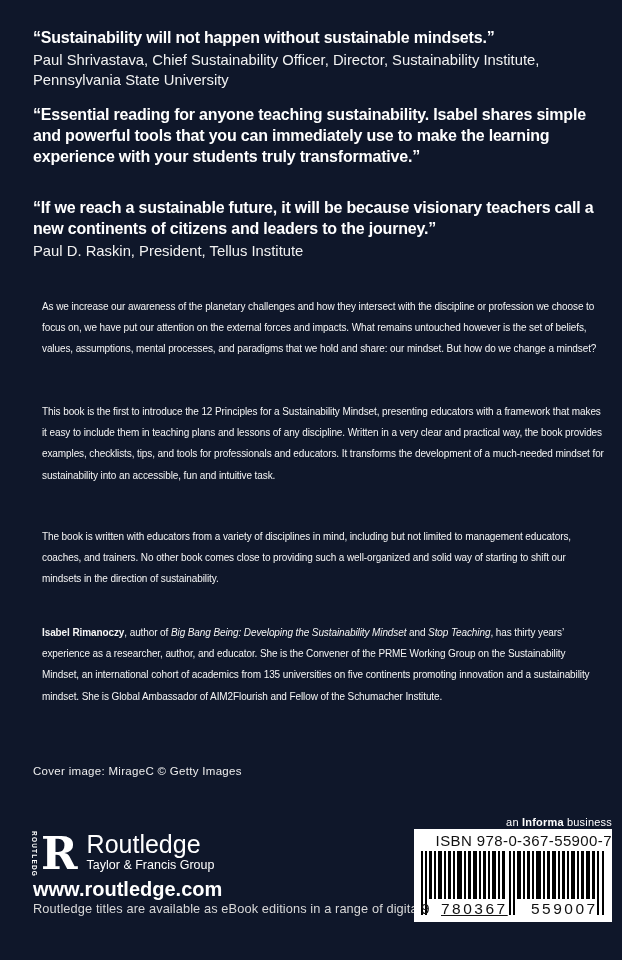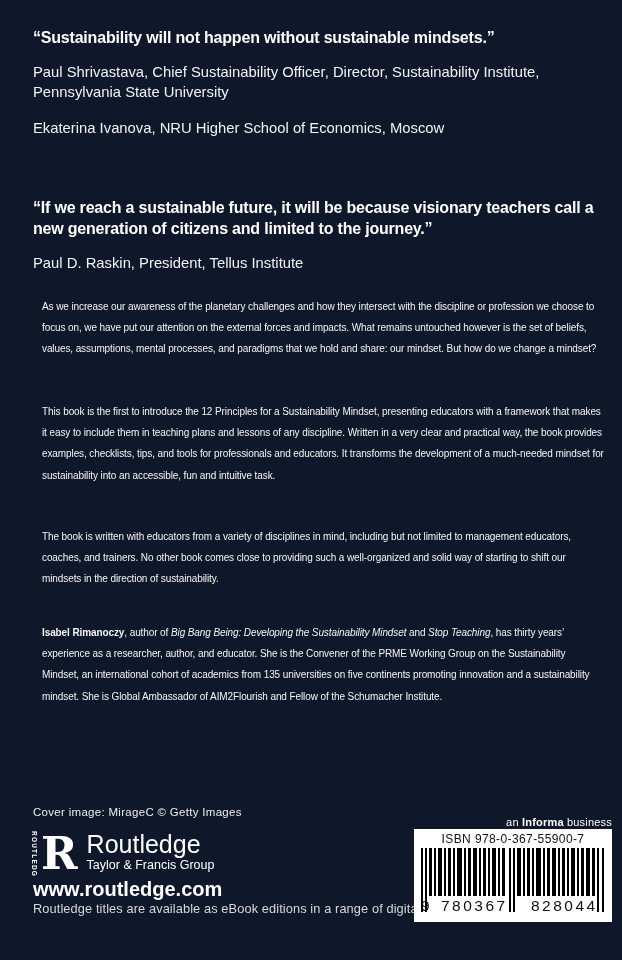--- a/index.html
+++ b/index.html
@@ -9,21 +9,21 @@
     font-family:"Liberation Sans", sans-serif;
     -webkit-font-smoothing:antialiased;
   }
   .abs { position:absolute; left:33px; width:562px; }
 
   .quote-text {
     font-weight:bold; font-size:16px; line-height:21px;
     letter-spacing:-0.2px; color:#ffffff;
   }
   .quote-attrib {
-    margin-top:14px; font-size:14.8px; line-height:20px;
+    margin-top:2px; font-size:14.8px; line-height:20px;
     font-weight:400; color:#f2f2f2;
   }
   .body-par {
     font-size:10px; line-height:21.2px; letter-spacing:-0.1px;
     color:#f4f4f4;
     margin-left:9px;
   }
   .bio b { font-weight:bold; }
   .bio i { font-style:italic; }
 
@@ -62,60 +62,60 @@
     position:absolute; left:33px; top:901px;
     font-size:12.8px; color:#d8d8d8; letter-spacing:0.1px;
   }
 
   
   .barcode-box {
     position:absolute; left:414px; top:829px; width:198px; height:93px;
     background:#fff; color:#111;
   }
   .isbn-label {
-    text-align:center; font-size:12px; letter-spacing:0.4px;
+    text-align:right; font-size:15px; letter-spacing:0.4px;
     padding-top:3px; color:#111;
   }
   .bars-wrap { position:relative; margin:2px 7px 0 7px; height:66px; }
   .bars-wrap svg { display:block; }
   .barcode-digits {
     position:absolute; bottom:0; left:0; width:100%;
     font-size:15.5px; color:#111; line-height:16px;
   }
   .barcode-digits span { position:absolute; bottom:0; }
   .d-lead   { left:0px; }
-  .d-group1 { left:20px; letter-spacing:2.5px; }
+  .d-group1 { left:20px; letter-spacing:2.5px;text-decoration:underline; }
   .d-group2 { left:110px; letter-spacing:2.5px; }
 </style>
 </head>
 <body>
 
 <div class="cover">
 
   <div class="abs" style="top:27px">
     <div class="quote-text">“Sustainability will not happen without sustainable mindsets.”</div>
     <div class="quote-attrib">Paul Shrivastava, Chief Sustainability Officer, Director, Sustainability Institute, Pennsylvania State University</div>
   </div>
 
   <div class="abs" style="top:104px">
-    <div class="quote-attrib">Ekaterina Ivanova, NRU Higher School of Economics, Moscow</div>
+    <div class="quote-text">“Essential reading for anyone teaching sustainability. Isabel shares simple and powerful tools that you can immediately use to make the learning experience with your students truly transformative.”</div>
   </div>
 
   <div class="abs" style="top:197px">
-    <div class="quote-text">“If we reach a sustainable future, it will be because visionary teachers call a new generation of citizens and limited to the journey.”</div>
+    <div class="quote-text">“If we reach a sustainable future, it will be because visionary teachers call a new continents of citizens and leaders to the journey.”</div>
     <div class="quote-attrib">Paul D. Raskin, President, Tellus Institute</div>
   </div>
 
   <div class="abs body-par" style="top:296px">As we increase our awareness of the planetary challenges and how they intersect with the discipline or profession we choose to focus on, we have put our attention on the external forces and impacts. What remains untouched however is the set of beliefs, values, assumptions, mental processes, and paradigms that we hold and share: our mindset. But how do we change a mindset?</div>
   <div class="abs body-par" style="top:401px">This book is the first to introduce the 12 Principles for a Sustainability Mindset, presenting educators with a framework that makes it easy to include them in teaching plans and lessons of any discipline. Written in a very clear and practical way, the book provides examples, checklists, tips, and tools for professionals and educators. It transforms the development of a much-needed mindset for sustainability into an accessible, fun and intuitive task.</div>
   <div class="abs body-par" style="top:526px">The book is written with educators from a variety of disciplines in mind, including but not limited to management educators, coaches, and trainers. No other book comes close to providing such a well-organized and solid way of starting to shift our mindsets in the direction of sustainability.</div>
 
   <div class="abs body-par bio" style="top:622px"><b>Isabel Rimanoczy</b><span>, author of </span><i>Big Bang Being: Developing the Sustainability Mindset</i><span> and </span><i>Stop Teaching</i><span>, has thirty years’ experience as a researcher, author, and educator. She is the Convener of the PRME Working Group on the Sustainability Mindset, an international cohort of academics from 135 universities on five continents promoting innovation and a sustainability mindset. She is Global Ambassador of AIM2Flourish and Fellow of the Schumacher Institute.</span></div>
 
-  <div class="abs credit" style="top:806px">Cover image: MirageC © Getty Images</div>
+  <div class="abs credit" style="top:765px">Cover image: MirageC © Getty Images</div>
 
   <div class="informa"><span>an </span><b>Informa</b><span> business</span></div>
 
   <div class="logo-row">
     <div class="vertical-wordmark">ROUTLEDGE</div>
     <div class="r-monogram">R</div>
     <div>
       <div class="pub-name">Routledge</div>
       <div class="pub-group">Taylor &amp; Francis Group</div>
     </div>
@@ -168,18 +168,18 @@
             <rect x="150" y="0" width="4" height="48"></rect>
           <rect x="156" y="0" width="2" height="48"></rect>
             <rect x="160" y="0" width="3" height="48"></rect>
           <rect x="165" y="0" width="4" height="48"></rect>
             <rect x="171" y="0" width="3" height="48"></rect>
         </g>
       </svg>
       <div class="barcode-digits">
         <span class="d-lead">9</span>
         <span class="d-group1">780367</span>
-        <span class="d-group2">828044</span>
+        <span class="d-group2">559007</span>
       </div>
     </div>
   </div>
 
 </div>
 
 </body></html>

